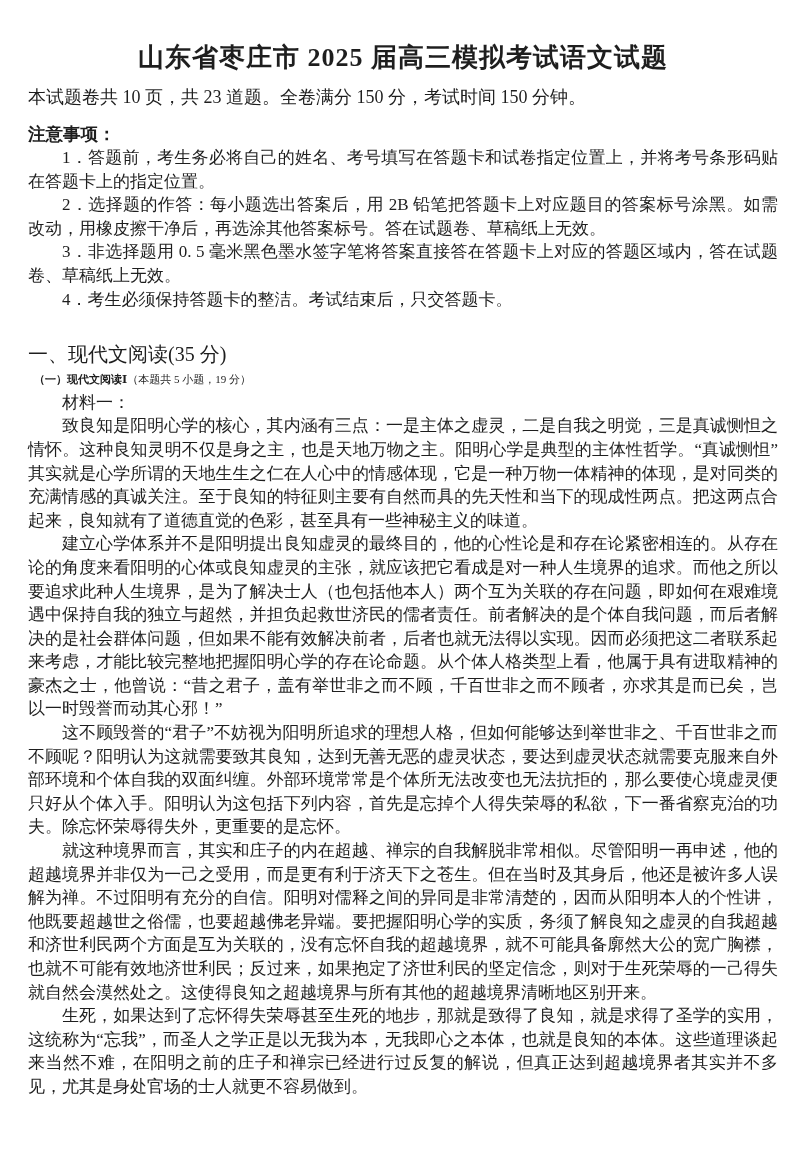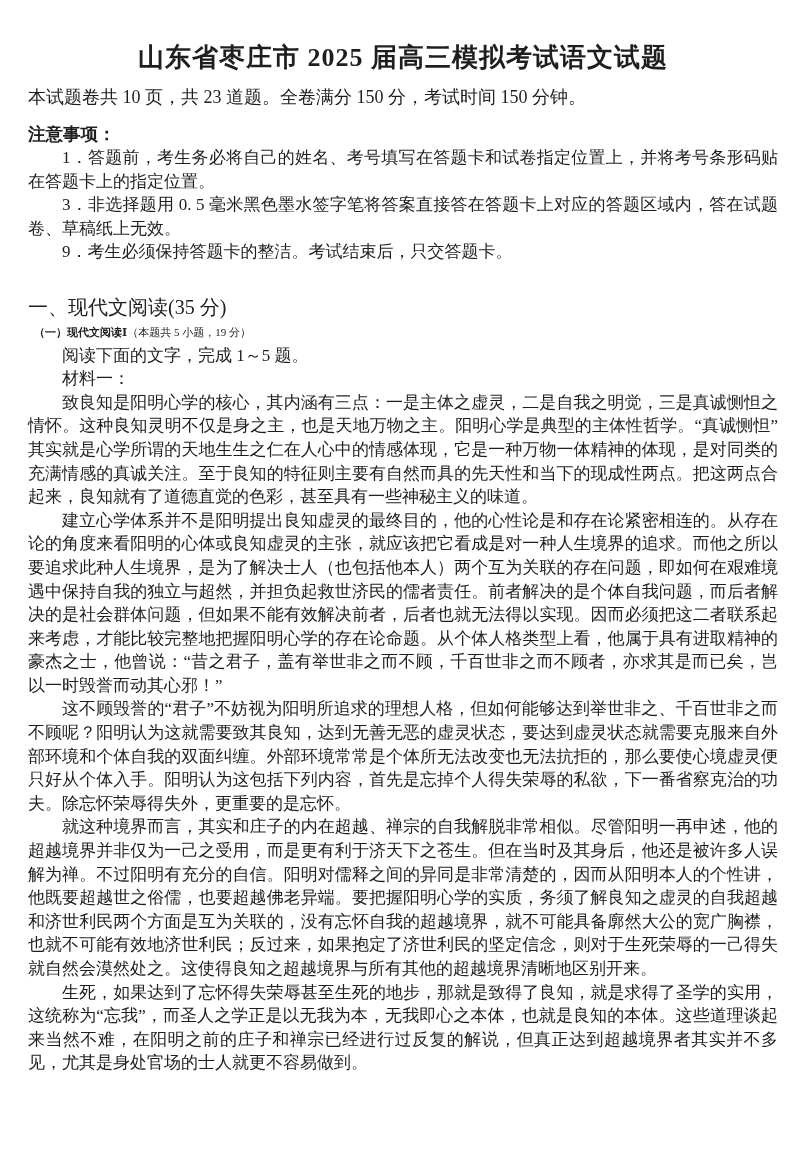--- a/index.html
+++ b/index.html
@@ -67,30 +67,30 @@
 
 <div class="page">
 
   <h1 class="doc-title">山东省枣庄市 2025 届高三模拟考试语文试题</h1>
 
   <p class="doc-subtitle">本试题卷共 10 页，共 23 道题。全卷满分 150 分，考试时间 150 分钟。</p>
 
   <div>
     <p class="notice-heading">注意事项：</p>
     <p class="para indent">1．答题前，考生务必将自己的姓名、考号填写在答题卡和试卷指定位置上，并将考号条形码贴在答题卡上的指定位置。</p>
+    <p class="para indent">2．选择题的作答：每小题选出答案后，用 2B 铅笔把答题卡上对应题目的答案标号涂黑。如需改动，用橡皮擦干净后，再选涂其他答案标号。答在试题卷、草稿纸上无效。</p>
     <p class="para indent">3．非选择题用 0. 5 毫米黑色墨水签字笔将答案直接答在答题卡上对应的答题区域内，答在试题卷、草稿纸上无效。</p>
-    <p class="para indent">9．考生必须保持答题卡的整洁。考试结束后，只交答题卡。</p>
+    <p class="para indent">4．考生必须保持答题卡的整洁。考试结束后，只交答题卡。</p>
   </div>
 
   <div>
     <p class="sec-heading">一、现代文阅读(35 分)</p>
 
     <p class="part-heading"><span class="bold">（一）现代文阅读Ⅰ</span><span>（本题共 5 小题，19 分）</span></p>
 
-    <p class="para indent">阅读下面的文字，完成 1～5 题。</p>
 
     <p class="para indent">材料一：</p>
 
     <p class="para indent">致良知是阳明心学的核心，其内涵有三点：一是主体之虚灵，二是自我之明觉，三是真诚恻怛之情怀。这种良知灵明不仅是身之主，也是天地万物之主。阳明心学是典型的主体性哲学。“真诚恻怛”其实就是心学所谓的天地生生之仁在人心中的情感体现，它是一种万物一体精神的体现，是对同类的充满情感的真诚关注。至于良知的特征则主要有自然而具的先天性和当下的现成性两点。把这两点合起来，良知就有了道德直觉的色彩，甚至具有一些神秘主义的味道。</p>
     <p class="para indent">建立心学体系并不是阳明提出良知虚灵的最终目的，他的心性论是和存在论紧密相连的。从存在论的角度来看阳明的心体或良知虚灵的主张，就应该把它看成是对一种人生境界的追求。而他之所以要追求此种人生境界，是为了解决士人（也包括他本人）两个互为关联的存在问题，即如何在艰难境遇中保持自我的独立与超然，并担负起救世济民的儒者责任。前者解决的是个体自我问题，而后者解决的是社会群体问题，但如果不能有效解决前者，后者也就无法得以实现。因而必须把这二者联系起来考虑，才能比较完整地把握阳明心学的存在论命题。从个体人格类型上看，他属于具有进取精神的豪杰之士，他曾说：“昔之君子，盖有举世非之而不顾，千百世非之而不顾者，亦求其是而已矣，岂以一时毁誉而动其心邪！”</p>
     <p class="para indent">这不顾毁誉的“君子”不妨视为阳明所追求的理想人格，但如何能够达到举世非之、千百世非之而不顾呢？阳明认为这就需要致其良知，达到无善无恶的虚灵状态，要达到虚灵状态就需要克服来自外部环境和个体自我的双面纠缠。外部环境常常是个体所无法改变也无法抗拒的，那么要使心境虚灵便只好从个体入手。阳明认为这包括下列内容，首先是忘掉个人得失荣辱的私欲，下一番省察克治的功夫。除忘怀荣辱得失外，更重要的是忘怀。</p>
     <p class="para indent">就这种境界而言，其实和庄子的内在超越、禅宗的自我解脱非常相似。尽管阳明一再申述，他的超越境界并非仅为一己之受用，而是更有利于济天下之苍生。但在当时及其身后，他还是被许多人误解为禅。不过阳明有充分的自信。阳明对儒释之间的异同是非常清楚的，因而从阳明本人的个性讲，他既要超越世之俗儒，也要超越佛老异端。要把握阳明心学的实质，务须了解良知之虚灵的自我超越和济世利民两个方面是互为关联的，没有忘怀自我的超越境界，就不可能具备廓然大公的宽广胸襟，也就不可能有效地济世利民；反过来，如果抱定了济世利民的坚定信念，则对于生死荣辱的一己得失就自然会漠然处之。这使得良知之超越境界与所有其他的超越境界清晰地区别开来。</p>
     <p class="para indent">生死，如果达到了忘怀得失荣辱甚至生死的地步，那就是致得了良知，就是求得了圣学的实用，这统称为“忘我”，而圣人之学正是以无我为本，无我即心之本体，也就是良知的本体。这些道理谈起来当然不难，在阳明之前的庄子和禅宗已经进行过反复的解说，但真正达到超越境界者其实并不多见，尤其是身处官场的士人就更不容易做到。</p>
   </div>
 

